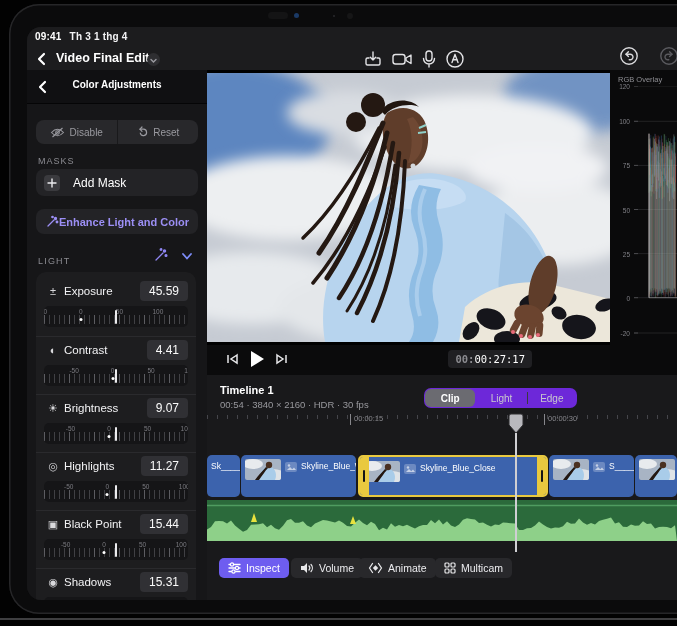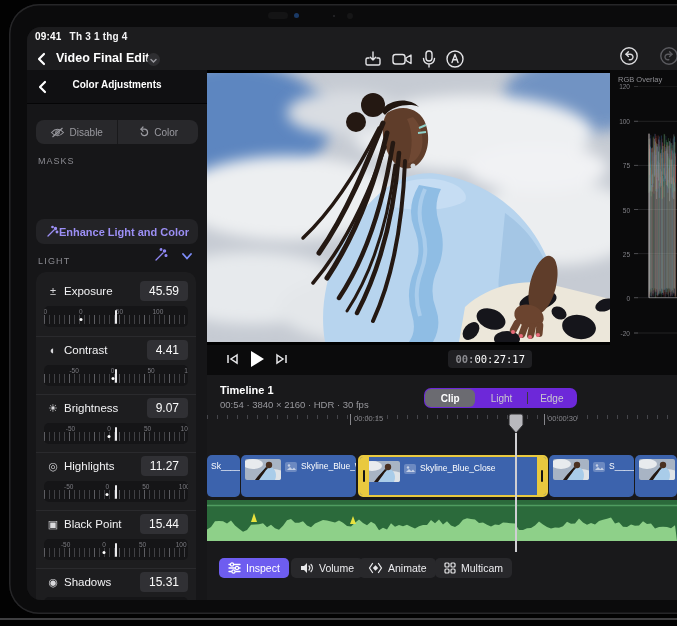--- a/index.html
+++ b/index.html
@@ -27,21 +27,21 @@
   .side-btn{position:absolute;left:9px;width:162px;background:#232326;border-radius:8px;}
   #seg-dr{top:50px;height:24px;display:flex;background:#28282b;}
   #seg-dr .half{flex:1;display:flex;align-items:center;justify-content:center;gap:5px;
      font-size:10px;color:#9a9aa0;}
   #seg-dr .half:first-child{border-right:1px solid #19191b;}
   #masks-label{position:absolute;left:11px;top:86px;font-size:9px;letter-spacing:1px;color:#8c8c92;}
   #add-mask{top:99px;height:27px;display:flex;align-items:center;}
   #plus-box{width:16px;height:16px;margin-left:8px;background:#3a3a3e;border-radius:4px;
      display:flex;align-items:center;justify-content:center;}
   #add-mask .lbl{margin-left:13px;font-size:12px;color:#fff;}
-  #enhance{top:149px;height:25px;display:flex;align-items:center;justify-content:center;}
+  #enhance{top:139px;height:25px;display:flex;align-items:center;justify-content:center;}
   #enhance .lbl{font-size:11px;font-weight:600;}
   #light-head{position:absolute;left:11px;top:180px;width:158px;height:14px;}
   #light-label{font-size:9px;letter-spacing:1.2px;color:#8c8c92;}
   #light-wand{position:absolute;right:28px;top:-3px;}
   #light-chevron{position:absolute;right:2px;top:0px;}
   
   #light-card{position:absolute;left:9px;top:202px;width:160px;height:380px;background:#1d1d1f;border-radius:10px;overflow:hidden;}
   .slider-row{position:absolute;left:0;width:160px;height:58px;}
   .slider-row + .slider-row{border-top:1px solid #2a2a2d;}
   .s-icon{position:absolute;left:10px;top:7px;width:14px;font-size:11px;color:#d9d9dc;text-align:center;}
@@ -184,26 +184,35 @@
               <circle cx="7.5" cy="5.5" r="1.8"></circle>
               <line x1="2.5" y1="10" x2="12.5" y2="1"></line>
             </svg>
           <span>Disable</span>
         </div>
         <div class="half">
           <svg width="12" height="12" style="stroke:#9a9aa0;fill:none;stroke-width:1.2;stroke-linecap:round;">
               <path d="M4 3.2 h3.5 a3.2 3.2 0 1 1 -3.2 4"></path>
               <polyline points="6,1 4,3.2 6,5.4"></polyline>
             </svg>
-          <span>Color</span>
+          <span>Reset</span>
         </div>
       </div>
 
       <div id="masks-label">MASKS</div>
 
+      <div class="side-btn" id="add-mask">
+        <div id="plus-box">
+          <svg width="10" height="10" style="stroke:#ececef;stroke-width:1.4;stroke-linecap:round;">
+              <line x1="5" y1="1" x2="5" y2="9"></line>
+              <line x1="1" y1="5" x2="9" y2="5"></line>
+            </svg>
+        </div>
+        <span class="lbl">Add Mask</span>
+      </div>
 
       <div class="side-btn" id="enhance">
         <svg width="14" height="14" style="stroke:#9c8ff5;fill:#9c8ff5;stroke-width:1.3;stroke-linecap:round;">
             <line x1="3" y1="11" x2="9" y2="5"></line>
             <circle cx="10.5" cy="3.5" r="1"></circle>
             <circle cx="12" cy="7" r=".8"></circle>
             <circle cx="7.5" cy="2" r=".7"></circle>
           </svg>
         <span class="lbl" style="color:#9c8ff5;">Enhance Light and Color</span>
       </div>

